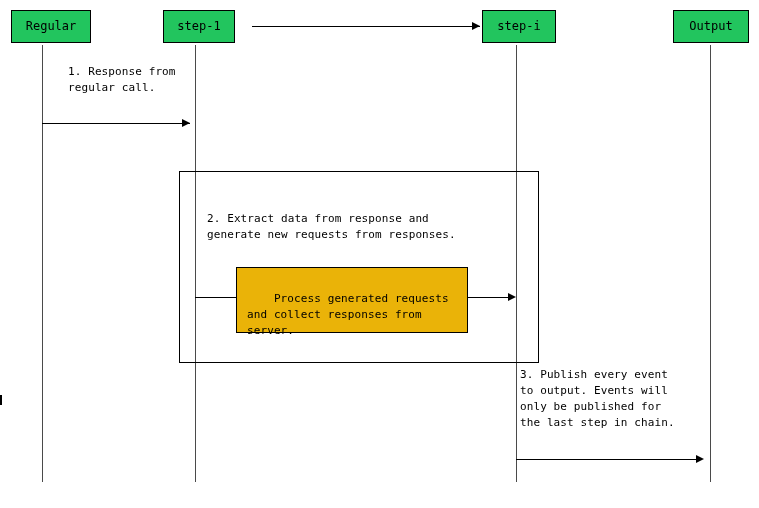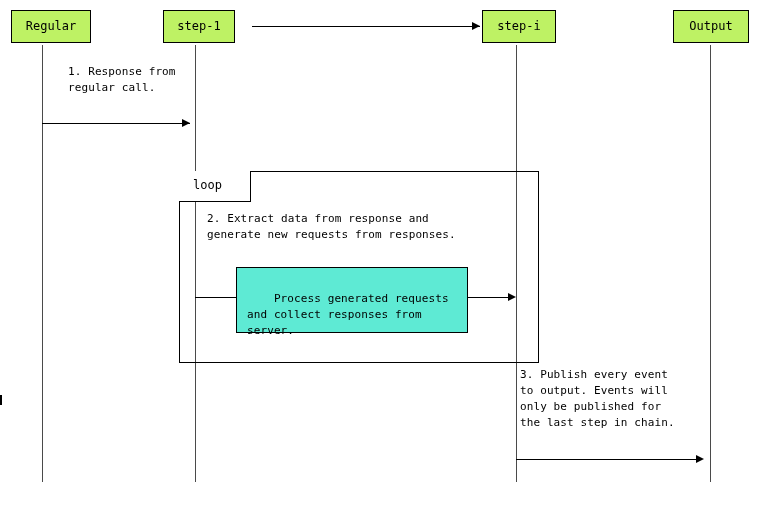--- a/index.html
+++ b/index.html
@@ -13,21 +13,21 @@
     height: 508px;
     background: #ffffff;
     font-family: "DejaVu Sans Mono", "Liberation Mono", monospace;
     overflow: hidden;
   }
   
   .participant {
     position: absolute;
     box-sizing: border-box;
     border: 1px solid #000000;
-    background: #bef264;
+    background: #22c55e;
     height: 33px;
     line-height: 31px;
     text-align: center;
     font-size: 12px;
     color: #000000;
     white-space: nowrap;
     letter-spacing: 0px;
   }
   
   .lifeline {
@@ -76,21 +76,21 @@
     line-height: 29px;
     padding-left: 14px;
     color: #000000;
     white-space: nowrap;
   }
   
   .inner-box {
     position: absolute;
     box-sizing: border-box;
     border: 1px solid #000000;
-    background: #5eead4;
+    background: #eab308;
     font-size: 11px;
     line-height: 16px;
     color: #000000;
     padding: 7px 0 0 10px;
     white-space: pre;
     letter-spacing: 0.1px;
   }
   .edge-artifact {
     position: absolute;
     background: #000000;
@@ -124,23 +124,20 @@
 
   <div class="msg-line" style="left:252px; top:26px; width:228px;"></div>
   <div class="msg-head" style="left:472px; top:22px;"></div>
 
   <div class="note-text" style="left:48px; top:64px; width:160px;margin-left:20px;">1. Response from
 regular call.</div>
   <div class="msg-line" style="left:42px; top:123px; width:148px;"></div>
   <div class="msg-head" style="left:182px; top:119px;"></div>
 
   <div class="frag-box" style="left:179px; top:171px; width:360px; height:192px;"></div>
-  <div class="frag-label" style="left:179px; top:171px; width:72px; height:31px;">
-    <span>loop</span>
-  </div>
 
   <div class="note-text" style="left:207px; top:211px; width:320px;">2. Extract data from response and
 generate new requests from responses.</div>
 
   <div class="msg-line" style="left:195px; top:297px; width:42px;"></div>
 
   <div class="inner-box" style="left:236px; top:267px; width:232px; height:66px;">
     <span>Process generated requests
 and collect responses from
 server.</span>

